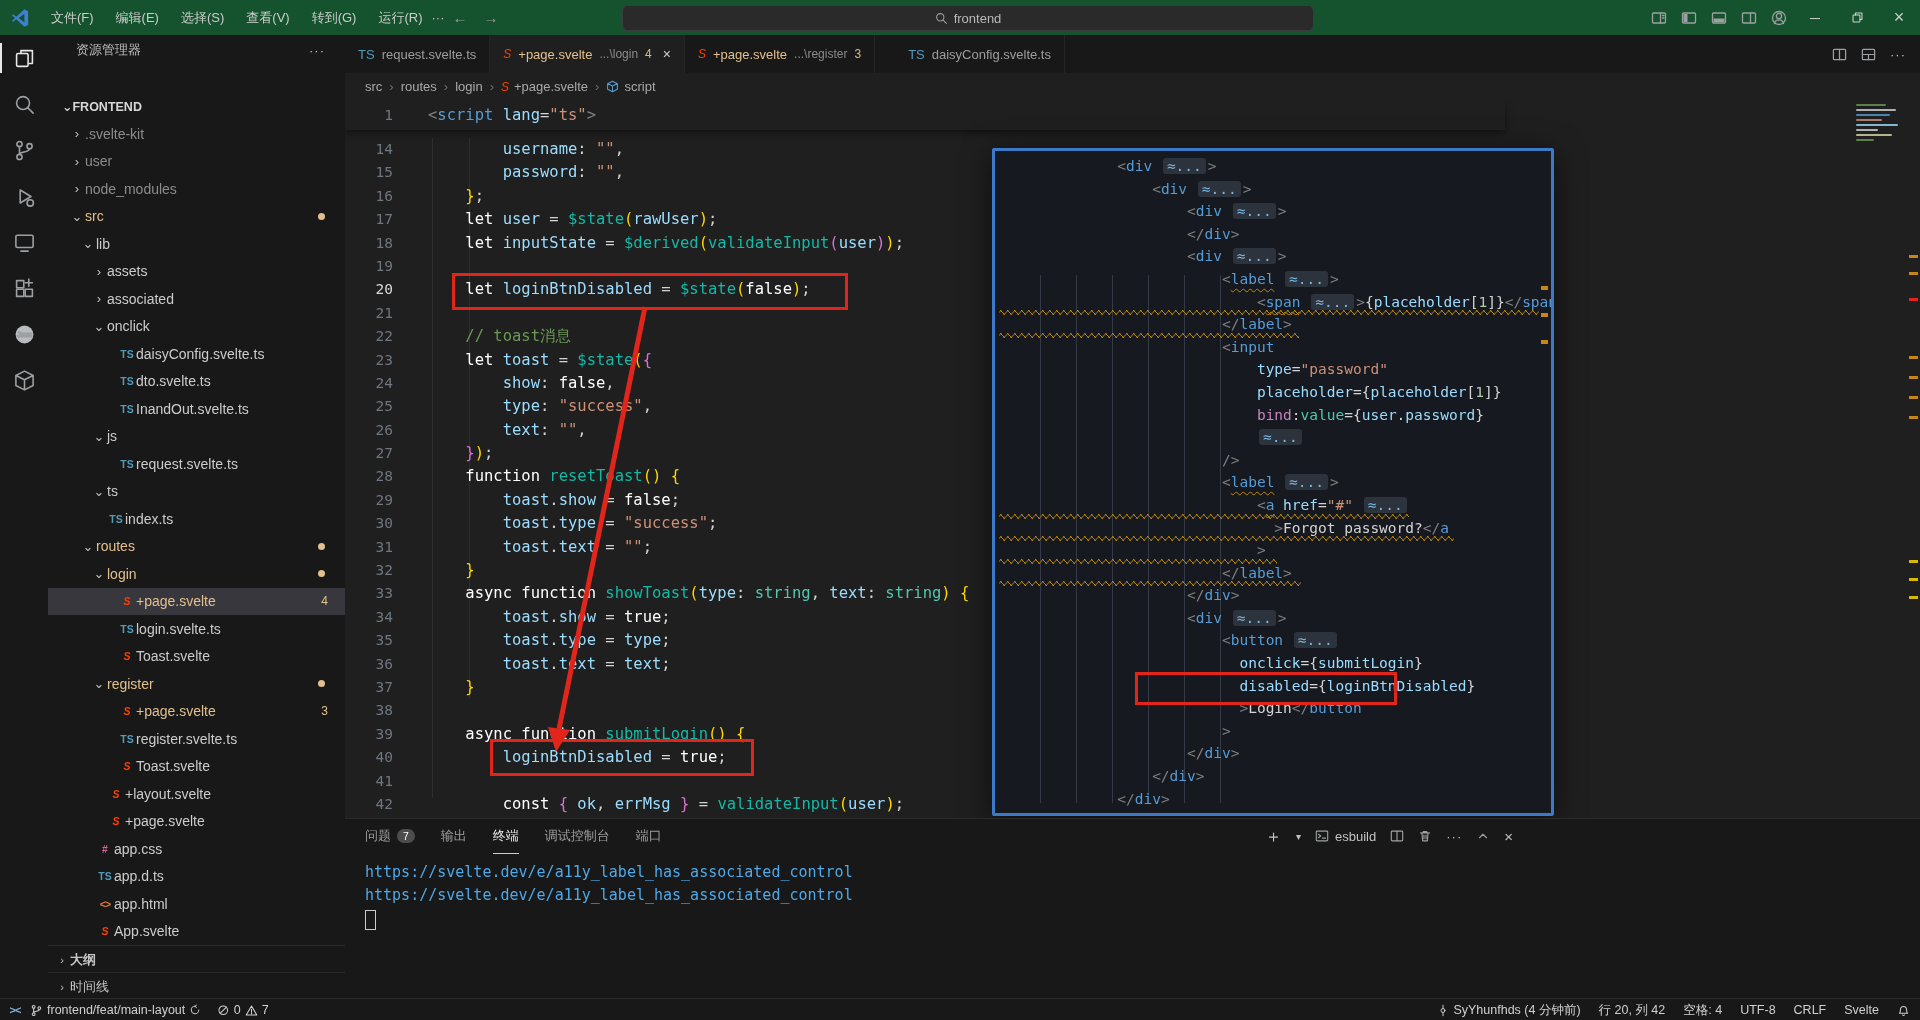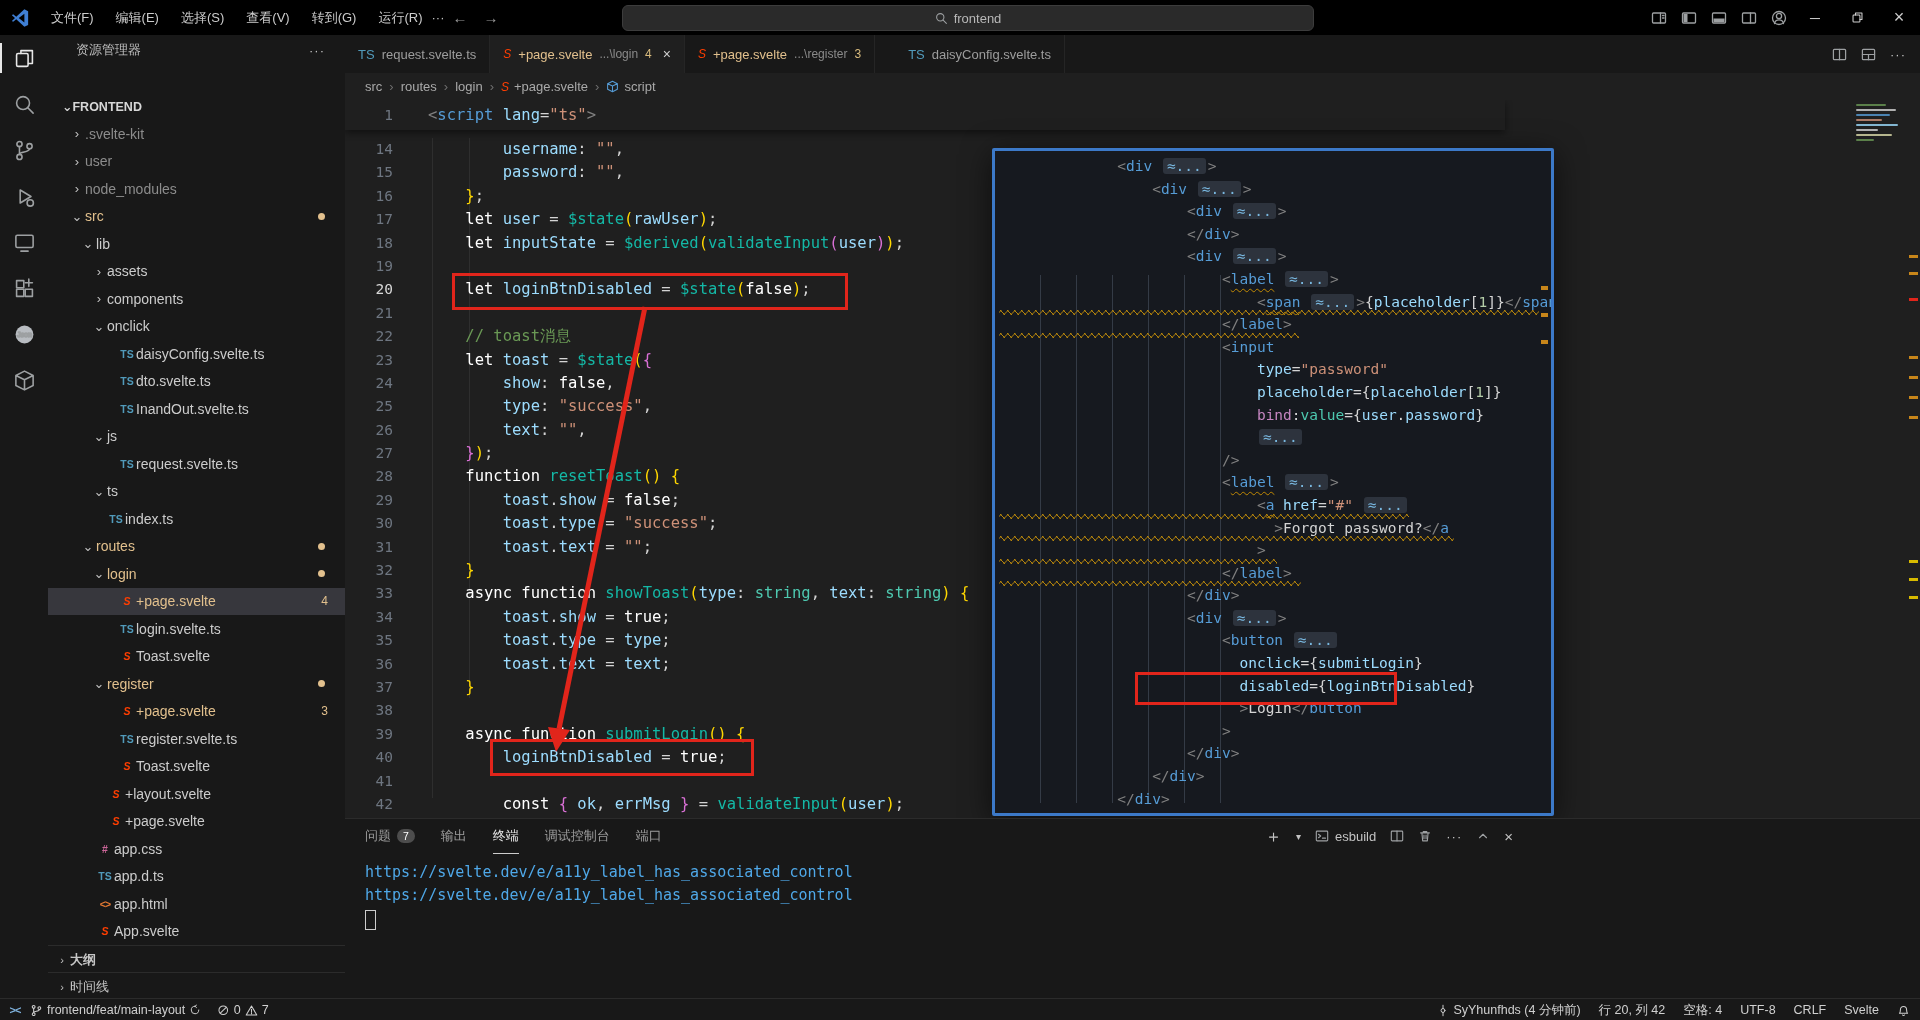--- a/index.html
+++ b/index.html
@@ -3,21 +3,21 @@
 <meta charset="utf-8">
 <style>
   html,body{margin:0;padding:0;background:#131313;}
   #app{position:relative;width:1920px;height:1020px;overflow:hidden;background:#1f1f1f;
        font-family:"Liberation Sans","DejaVu Sans",sans-serif;color:#cccccc;font-size:13px;
        -webkit-font-smoothing:antialiased;}
   svg{display:block;}
   .ico{stroke:#9da0a2;fill:none;stroke-width:1.3;stroke-linecap:round;stroke-linejoin:round;}
 
   
-  #titlebar{position:absolute;left:0;top:0;width:1920px;height:35px;background:#000000;border-bottom:1px solid #2a2a2a;display:flex;align-items:center;}
+  #titlebar{position:absolute;left:0;top:0;width:1920px;height:35px;background:#14532d;border-bottom:1px solid #2a2a2a;display:flex;align-items:center;}
   #vscode-logo{width:20px;height:20px;margin:0 12px 0 10px;}
   #menus{display:flex;gap:4px;}
   #menus .menu{padding:4px 9px;border-radius:5px;color:#cccccc;}
   .tb-arrow{color:#9b9b9b;font-size:15px;padding:2px 8px;}
   #searchbox{position:absolute;left:622px;top:5px;width:690px;height:24px;background:#2a2a2a;border:1px solid #3c3c3c;border-radius:6px;display:flex;align-items:center;justify-content:center;gap:6px;color:#b8b8b8;}
   #tb-right{position:absolute;right:0;top:0;height:35px;display:flex;align-items:center;}
   #tb-right .tbi{width:30px;height:35px;display:flex;align-items:center;justify-content:center;}
   .winbtn{width:42px;height:35px;display:flex;align-items:center;justify-content:center;color:#cfcfcf;font-size:14px;}
 
   
@@ -268,21 +268,21 @@
         <div class="trow" style="padding-left: 32px;">
           <span class="chev" style="font-size: 13px;">⌄</span>
           <span>lib</span>
         </div>
         <div class="trow" style="padding-left: 43px;">
           <span class="chev" style="font-size: 13px;">›</span>
           <span>assets</span>
         </div>
         <div class="trow" style="padding-left: 43px;">
           <span class="chev" style="font-size: 13px;">›</span>
-          <span>components</span>
+          <span>associated</span>
         </div>
         <div class="trow" style="padding-left: 43px;">
           <span class="chev" style="font-size: 13px;">⌄</span>
           <span>onclick</span>
         </div>
         <div class="trow" style="padding-left: 54px;">
           <span class="chev"></span>
           <span class="fic ic-ts">TS</span>
           <span>daisyConfig.svelte.ts</span>
         </div>

